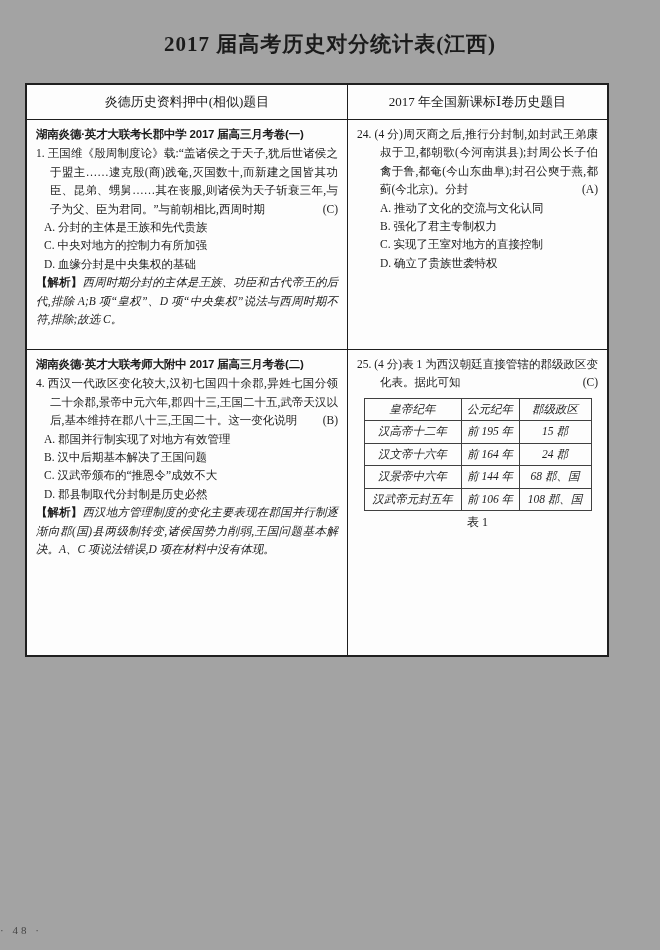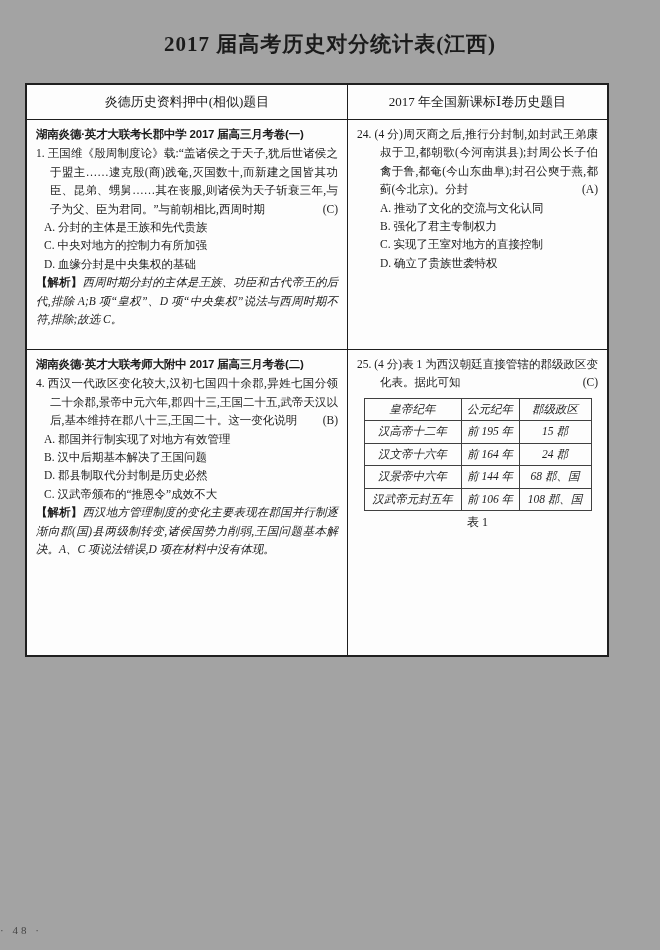--- a/index.html
+++ b/index.html
@@ -130,22 +130,22 @@
         <p>D. 确立了贵族世袭特权</p>
       </div>
     </div>
 
     <div class="cell body-cell col-left">
       <p class="src-line">湖南炎德·英才大联考师大附中 2017 届高三月考卷(二)</p>
       <p class="stem hang1"><span>4.</span> <span>西汉一代政区变化较大,汉初七国四十余郡,异姓七国分领二十余郡,景帝中元六年,郡四十三,王国二十五,武帝天汉以后,基本维持在郡八十三,王国二十。这一变化说明</span><span class="ans">(B)</span></p>
       <div class="opts-left">
         <p>A. 郡国并行制实现了对地方有效管理</p>
         <p>B. 汉中后期基本解决了王国问题</p>
+        <p>C. 汉武帝颁布的“推恩令”成效不大</p>
         <p>D. 郡县制取代分封制是历史必然</p>
-        <p>C. 汉武帝颁布的“推恩令”成效不大</p>
       </div>
       <p class="analysis"><span class="lab">【解析】</span><span>西汉地方管理制度的变化主要表现在郡国并行制逐渐向郡(国)县两级制转变,诸侯国势力削弱,王国问题基本解决。A、C 项说法错误,D 项在材料中没有体现。</span></p>
     </div>
 
     <div class="cell body-cell">
       <p class="stem hang2"><span>25.</span> <span>(4 分)表 1 为西汉朝廷直接管辖的郡级政区变化表。据此可知</span><span class="ans">(C)</span></p>
 
       <table class="inner-table">
         <tbody>
             <tr>

